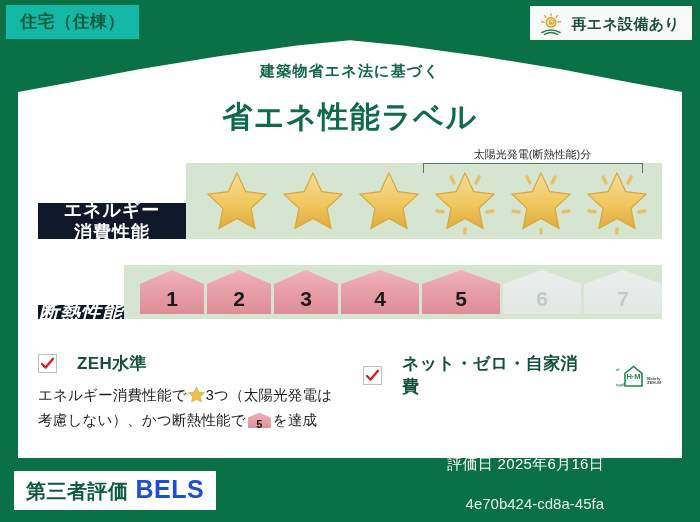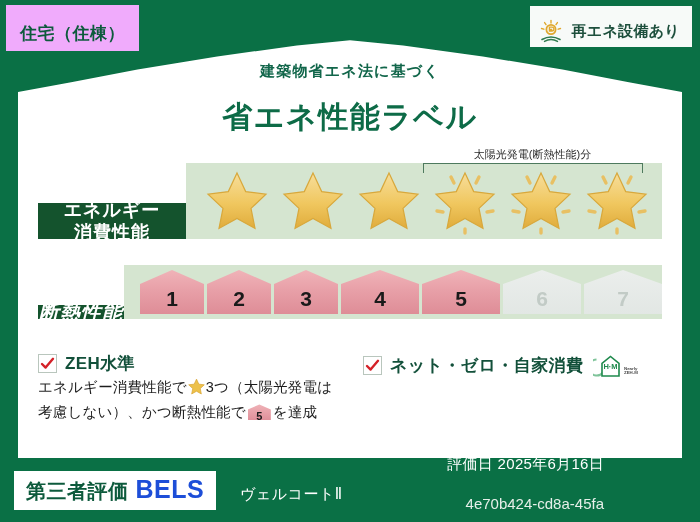--- a/index.html
+++ b/index.html
@@ -21,31 +21,31 @@
     width: 664px; height: 428px;
     background: #ffffff;
     clip-path: polygon(0% 14.5%, 8% 12.2%, 18% 9.2%, 30% 6.2%, 42% 3.6%,
                        50% 2.4%, 58% 3.6%, 70% 6.2%, 82% 9.2%, 92% 12.2%,
                        100% 14.5%, 100% 100%, 0% 100%);
   }
 
   
   .cat-chip {
     position: absolute; left: 6px; top: 5px;
-    background: #f0abfc;
-    padding: 17px 14px 6px 14px;
+    background: #14b8a6;
+    padding: 5px 14px 6px 14px;
     font-size: 17px; font-weight: bold; color: #0d5a3c;
     letter-spacing: .5px;
   }
 
   
   .re-chip {
     position: absolute; right: 8px; top: 6px;
     background: #f7faf8;
-    padding: 13px 12px 4px 8px;
+    padding: 6px 12px 4px 8px;
     display: flex; align-items: center; gap: 7px;
   }
   .re-chip .re-label {
     font-size: 15px; font-weight: bold; color: #1d4f3c; letter-spacing: .3px;
   }
   .sun-ico { width: 26px; height: 24px; display: block; }
 
   
   .title-block { position: absolute; left: 0; top: 62px; width: 700px; text-align: center; }
   .title-sub {
@@ -55,21 +55,21 @@
     margin-top: 16px;
     font-size: 30px; font-weight: bold; color: #0d6b47; letter-spacing: 1.5px;
   }
 
   
   .row { position: absolute; left: 38px; display: flex; align-items: stretch; }
   .row-energy { top: 163px; width: 624px; height: 76px; }
   .row-insul  { top: 265px; width: 624px; height: 54px; }
 
   .row-key {
-    width: 148px; background: #14532d; color: #ffffff;
+    width: 148px; background: #0f172a; color: #ffffff;
     display: flex; flex-direction: column; align-items: center; justify-content: center;
     font-weight: bold; letter-spacing: 1px; line-height: 1.25; margin-top: 40px;
   }
   .row-energy .row-key { font-size: 18px; }
   .row-insul  .row-key { font-size: 20px; font-style: italic; }
   .row-val {
     flex: 1; background: #d5e5d0;
     display: flex; align-items: center; padding-left: 14px;
   }
   .row-insul .row-val { padding-left: 16px; }
@@ -111,29 +111,29 @@
   .house .num { position: relative; z-index: 2; }
 
   .house.on  .shape { background: linear-gradient(180deg,#f0b3b8 0%,#e8a0a8 45%,#de8d97 100%); }
   .house.on  .num   { color: #1a1a1a; }
   .house.off .shape { background: linear-gradient(180deg,#ebeeec 0%,#e2e7e4 100%); }
   .house.off .num   { color: #c2cbc6; }
 
   
   .features { position: absolute; left: 38px; top: 352px; width: 624px; display: flex; gap: 26px; }
   .feat { width: 300px; }
-  .feat-head { display: flex; align-items: center; gap: 8px; }
+  .feat-head { display: flex; align-items: center; gap: 20px; }
   .check-box {
     width: 19px; height: 19px; border: 1.5px solid #b9c6bd; background: #fff;
     display: flex; align-items: center; justify-content: center; flex: none;
   }
   .check-box svg { width: 15px; height: 15px; display: block; }
   .feat-title { font-size: 17px; font-weight: bold; color: #12503a; letter-spacing: .4px; }
   .feat-body {
-    margin-top: 1px; font-size: 14.5px; color: #1d1d1d; line-height: 1.55; letter-spacing: .2px;
+    margin-top: 9px; font-size: 14.5px; color: #1d1d1d; line-height: 1.55; letter-spacing: .2px;
   }
   .feat-body .inline-star { display: inline-block; vertical-align: -3px; margin: 0 1px; }
   .feat-body .inline-house {
     display: inline-block; position: relative; width: 23px; height: 16px;
     vertical-align: -3px; margin: 0 2px; text-align: center;
   }
   .feat-body .inline-house .shape {
     position: absolute; inset: 0;
     clip-path: polygon(0% 32%, 50% 0%, 100% 32%, 100% 100%, 0% 100%);
     background: linear-gradient(180deg,#f0b3b8 0%,#e0909a 100%);
@@ -382,20 +382,19 @@
       </div>
     </div>
 
   </div>
 
   <div class="footer">
     <div class="bels-chip">
       <span class="bels-jp">第三者評価</span>
       <span class="bels-en">BELS</span>
     </div>
-    <div class="bldg-name">ヴェルコートⅡ</div>
     <div class="foot-right">
       <div class="eval-date">評価日 2025年6月16日</div>
       <div class="eval-id">4e70b424-cd8a-45fa</div>
     </div>
   </div>
 
 </div>
 
 </body></html>

